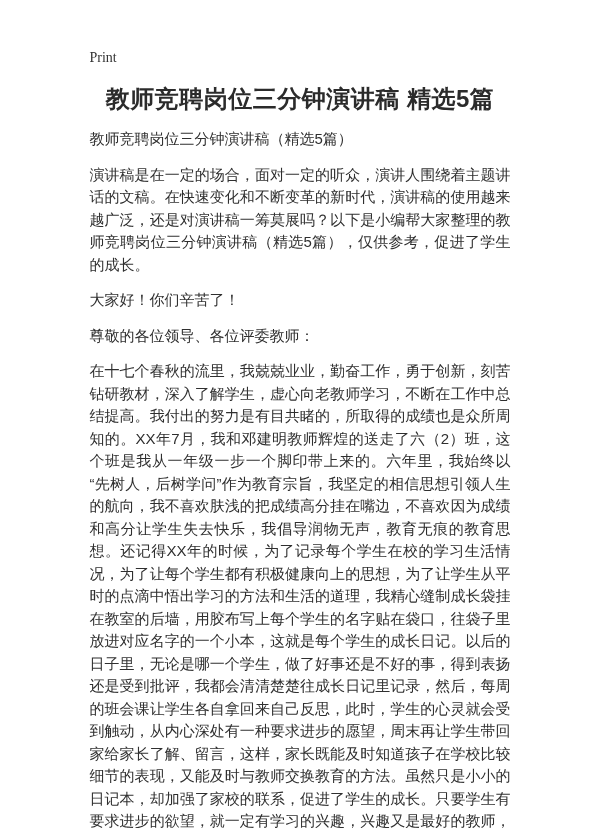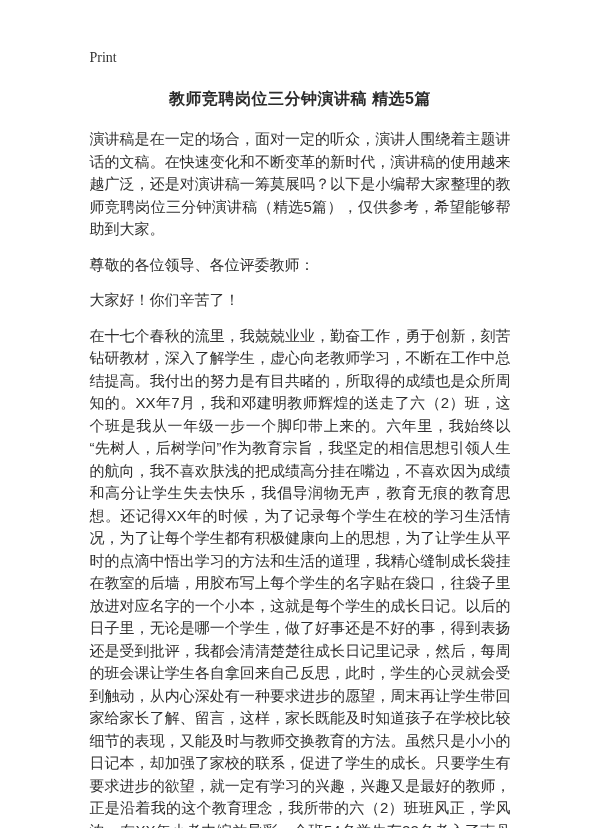--- a/index.html
+++ b/index.html
@@ -22,21 +22,21 @@
   .print-link {
     font-family: "Liberation Serif", "DejaVu Serif", serif;
     font-size: 14px;
     color: #333333;
     margin: 0 55px 0 55px;
     line-height: 17px;
     display: inline-block;
     cursor: pointer;
   }
   h1.doc-title {
-    font-size: 16px;
+    font-size: 24px;
     font-weight: bold;
     text-align: center;
     color: #2b2b2b;
     margin: 20px 40px 16px 40px;
     line-height: 26px;
     letter-spacing: 0.5px;
   }
   .content {
     padding: 0 55px;
     font-size: 15px;
@@ -63,25 +63,26 @@
 <body>
 
 <div class="page">
 
   <span class="print-link">Print</span>
 
   <h1 class="doc-title">教师竞聘岗位三分钟演讲稿 精选5篇</h1>
 
   <div class="content">
 
+    <p class="subtitle-line">教师竞聘岗位三分钟演讲稿（精选5篇）</p>
 
-    <p>演讲稿是在一定的场合，面对一定的听众，演讲人围绕着主题讲话的文稿。在快速变化和不断变革的新时代，演讲稿的使用越来越广泛，还是对演讲稿一筹莫展吗？以下是小编帮大家整理的教师竞聘岗位三分钟演讲稿（精选5篇），仅供参考，希望能够帮助到大家。</p>
+    <p>演讲稿是在一定的场合，面对一定的听众，演讲人围绕着主题讲话的文稿。在快速变化和不断变革的新时代，演讲稿的使用越来越广泛，还是对演讲稿一筹莫展吗？以下是小编帮大家整理的教师竞聘岗位三分钟演讲稿（精选5篇），仅供参考，促进了学生的成长。</p>
 
 
+    <p>大家好！你们辛苦了！</p>
+
     <p>尊敬的各位领导、各位评委教师：</p>
-
-    <p>大家好！你们辛苦了！</p>
 
 
     <p>在十七个春秋的流里，我兢兢业业，勤奋工作，勇于创新，刻苦钻研教材，深入了解学生，虚心向老教师学习，不断在工作中总结提高。我付出的努力是有目共睹的，所取得的成绩也是众所周知的。XX年7月，我和邓建明教师辉煌的送走了六（2）班，这个班是我从一年级一步一个脚印带上来的。六年里，我始终以“先树人，后树学问”作为教育宗旨，我坚定的相信思想引领人生的航向，我不喜欢肤浅的把成绩高分挂在嘴边，不喜欢因为成绩和高分让学生失去快乐，我倡导润物无声，教育无痕的教育思想。还记得XX年的时候，为了记录每个学生在校的学习生活情况，为了让每个学生都有积极健康向上的思想，为了让学生从平时的点滴中悟出学习的方法和生活的道理，我精心缝制成长袋挂在教室的后墙，用胶布写上每个学生的名字贴在袋口，往袋子里放进对应名字的一个小本，这就是每个学生的成长日记。以后的日子里，无论是哪一个学生，做了好事还是不好的事，得到表扬还是受到批评，我都会清清楚楚往成长日记里记录，然后，每周的班会课让学生各自拿回来自己反思，此时，学生的心灵就会受到触动，从内心深处有一种要求进步的愿望，周末再让学生带回家给家长了解、留言，这样，家长既能及时知道孩子在学校比较细节的表现，又能及时与教师交换教育的方法。虽然只是小小的日记本，却加强了家校的联系，促进了学生的成长。只要学生有要求进步的欲望，就一定有学习的兴趣，兴趣又是最好的教师，正是沿着我的这个教育理念，我所带的六（2）班班风正，学风浓，在XX年小考中绽放异彩，全班54名学生有22名考入了南丹县前100名。</p>
 
   </div>
 </div>
 
 </body></html>

